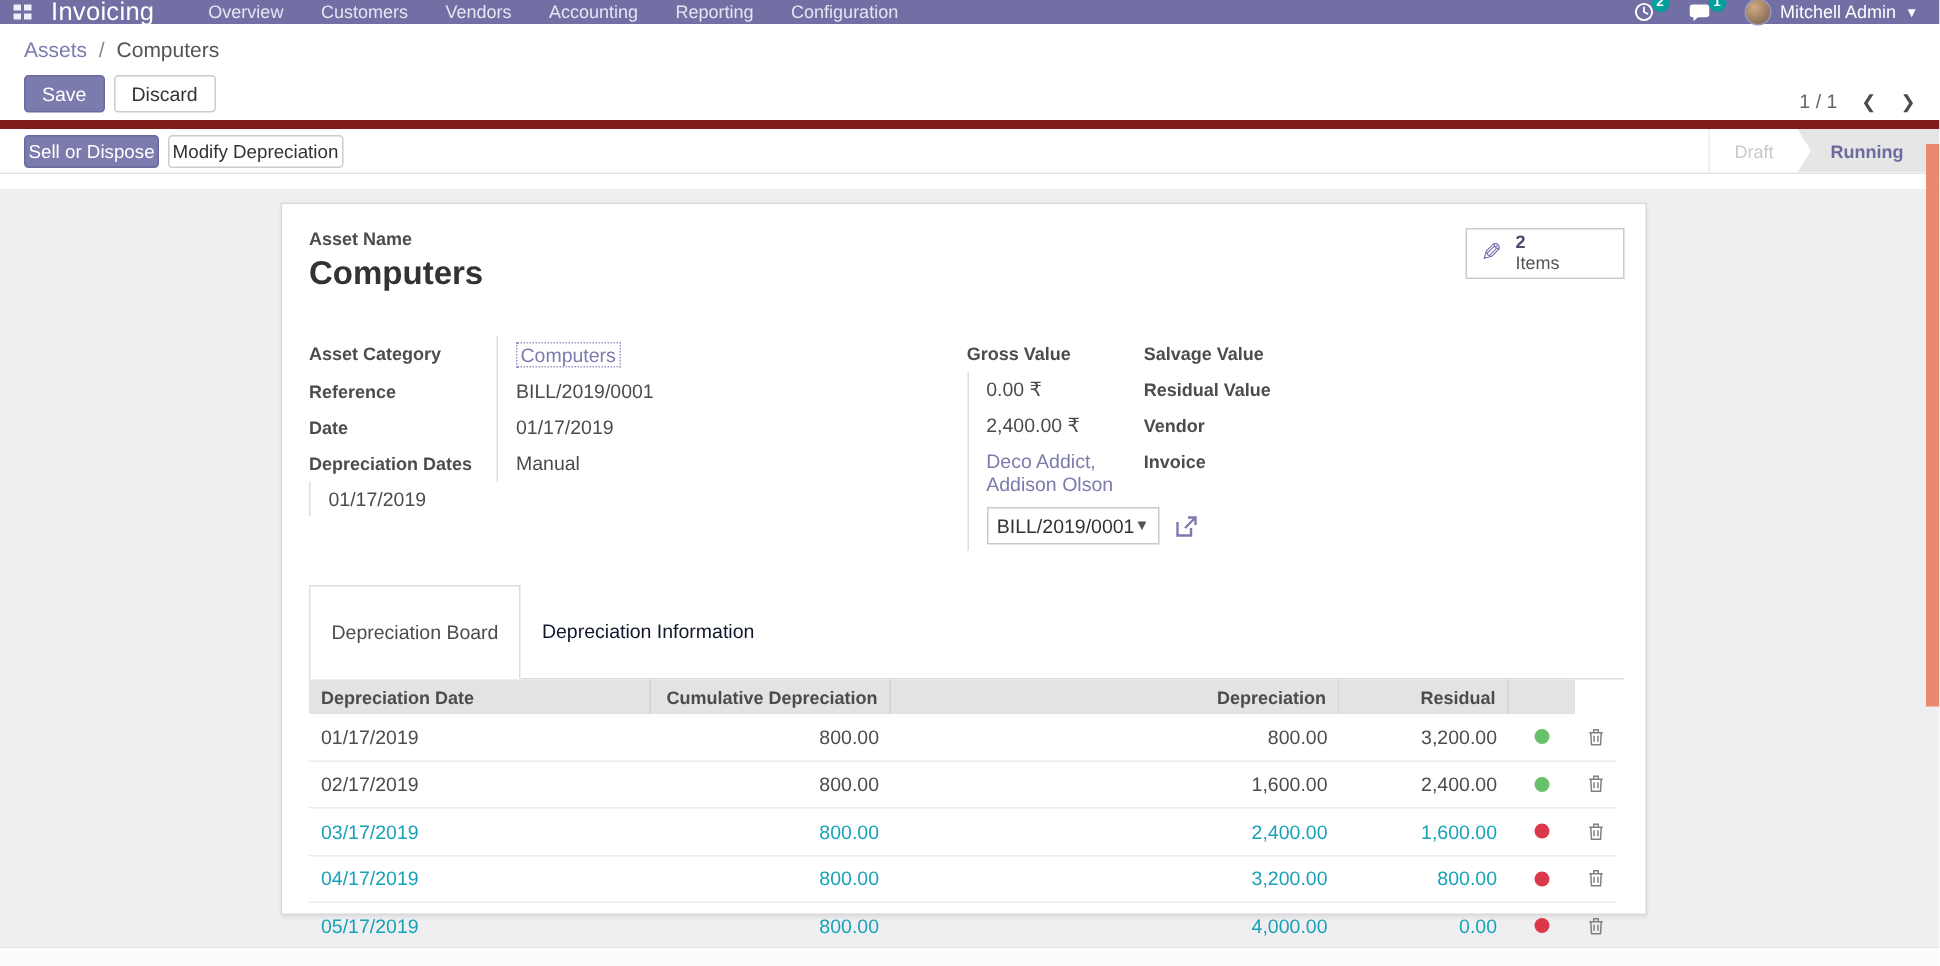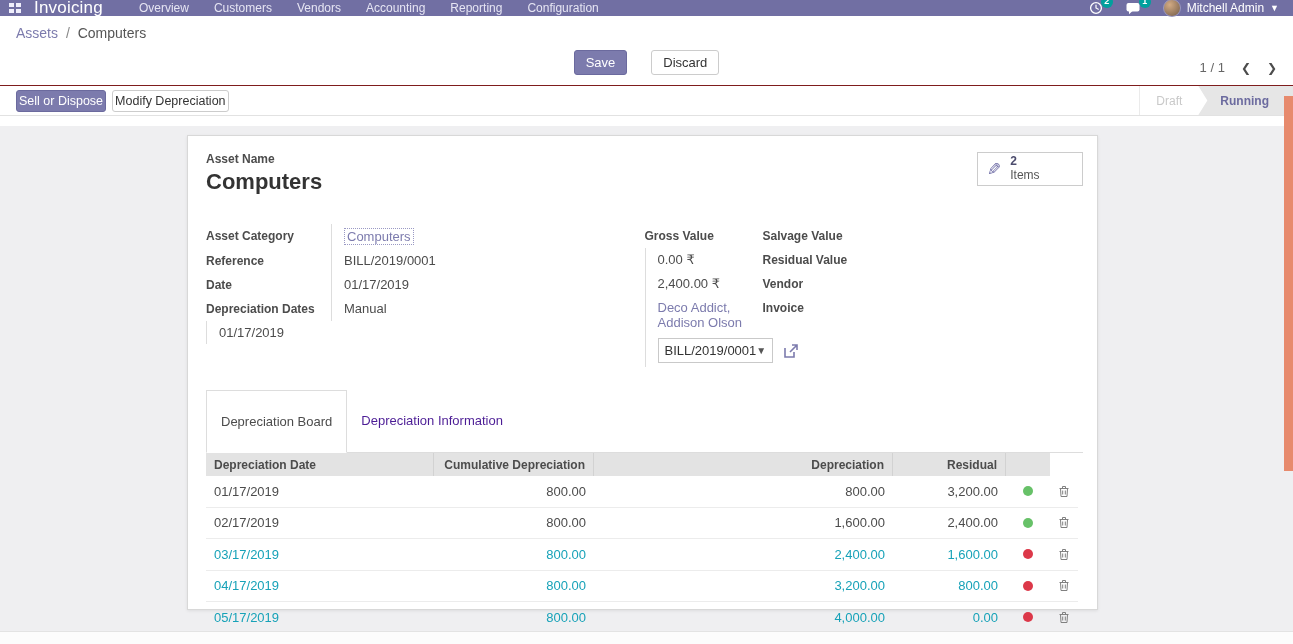--- a/index.html
+++ b/index.html
@@ -16,26 +16,26 @@
   .brand { font-size:17px; font-weight:400; color:#fff; margin:0 36px 0 4px; letter-spacing:.2px;}
   .top-menu { display:flex; align-items:center; gap:25px; font-size:12px; color:#e6e5f3;}
   .top-menu .menu-item { cursor:pointer; }
   .nav-right { margin-left:auto; display:flex; align-items:center; gap:20px; padding-right:14px;}
   .icon-wrap { position:relative; width:18px; height:16px; display:flex; align-items:center; justify-content:center; cursor:pointer;}
   .badge { position:absolute; top:-4px; right:-8px; background:#00a09d; color:#fff; font-size:9px; line-height:11px; min-width:12px; height:12px; border-radius:7px; text-align:center; padding:0 3px; font-weight:bold;}
   .user-menu { display:flex; align-items:center; gap:6px; font-size:12px; color:#fff; cursor:pointer;}
   .avatar { width:18px; height:18px; border-radius:50%; background:radial-gradient(circle at 35% 30%, #d3ab84, #8a6f57 75%); border:1px solid #9a98c0;}
   .caret { font-size:9px; color:#fff; }
   
-  .control-panel { background:#fff; height:70px; padding:9px 16px 0; border-bottom:1px solid #7f1d1d; position:relative;}
+  .control-panel { background:#fff; height:70px; padding:9px 16px 0; border-bottom:6px solid #7f1d1d; position:relative;}
   .breadcrumb { font-size:14px; }
   .breadcrumb .bc-link { color:#7c7bad; cursor:pointer; }
   .breadcrumb .bc-sep { color:#888; margin:0 4px; }
   .breadcrumb .bc-current { color:#555; }
-  .cp-buttons { margin-top:9px; display:flex; gap:24px;justify-content:center;}
+  .cp-buttons { margin-top:9px; display:flex; gap:6px;}
   .btn { font-size:13px; padding:4px 11px; border-radius:3px; cursor:pointer; border:1px solid transparent; background:#fff;}
   .btn-primary { background:#7c7bad; border-color:#6b6a9e; color:#fff; }
   .btn-default { background:#fff; border-color:#ccc; color:#333; }
   .pager { position:absolute; right:16px; top:44px; display:flex; align-items:center; gap:16px; font-size:13px; color:#666;}
   .pager .chev { font-size:12px; color:#4c4c4c; cursor:pointer; }
   
   .action-bar { height:30px; background:#fff; border-bottom:1px solid #e2e2e2; display:flex; align-items:center; padding-left:16px; gap:6px;}
   .action-bar .btn { padding:3px 2px; font-size:12.5px; }
   .statusbar { margin-left:auto; display:flex; align-items:stretch; height:100%; border-left:1px solid #ebebeb;}
   .state { display:flex; align-items:center; padding:0 16px; font-size:12px; cursor:pointer;}
@@ -64,21 +64,21 @@
   .dotted-field { display:inline-block; border:1px dotted #9a99c4; padding:0 2px; }
   .combobox-row { display:flex; align-items:center; gap:10px; }
   .combobox { width:290px; height:25px; border:1px solid #c9c9c9; display:flex; align-items:center; padding:0 6px; font-size:13px; color:#333; background:#fff; cursor:pointer;}
   .combobox .cb-caret { margin-left:auto; color:#555; font-size:10px;}
   .ext-link svg { display:block; }
   
   .notebook { margin-top:23px; }
   .tabs { display:flex; border-bottom:1px solid #ddd; }
   .tab { font-size:13px; padding:23px 14px; cursor:pointer; }
   .tab.active { background:#fff; border:1px solid #ddd; border-bottom:1px solid #fff; margin-bottom:-1px; color:#4c4c4c;}
-  .tab.inactive { color:#4c1d95; }
+  .tab.inactive { color:#0f172a; }
   
   .dep-table { width:872px; }
   .trow { display:grid; grid-template-columns:228px 160px 299px 113px 44px 28px; align-items:center;}
   .thead { height:23px; font-size:12px; font-weight:bold; color:#4c4c4c;}
   .thead .hcell { background:#e3e3e3; height:23px; display:flex; align-items:center; padding:0 8px; border-right:1px solid #d2d2d2; cursor:pointer;}
   .thead .hcell.num { justify-content:flex-end; }
   .thead .hcell.empty { border-right:none; }
   .thead .hcell.ghost { background:transparent; border-right:none; cursor:default;}
   .tbody .trow { height:31.5px; border-bottom:1px solid #ececec; font-size:13px; cursor:pointer;}
   .cell { padding:0 8px; }

